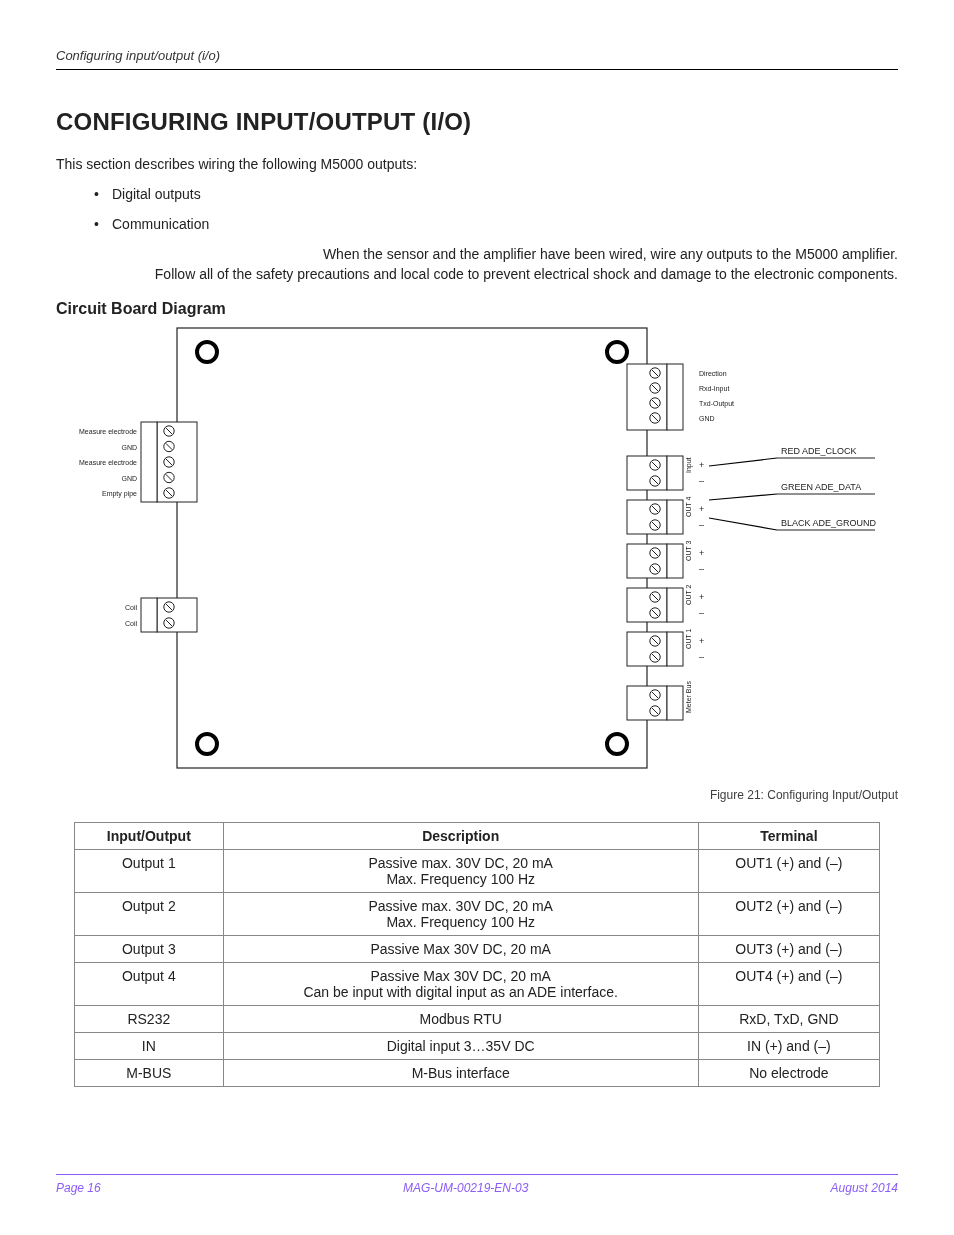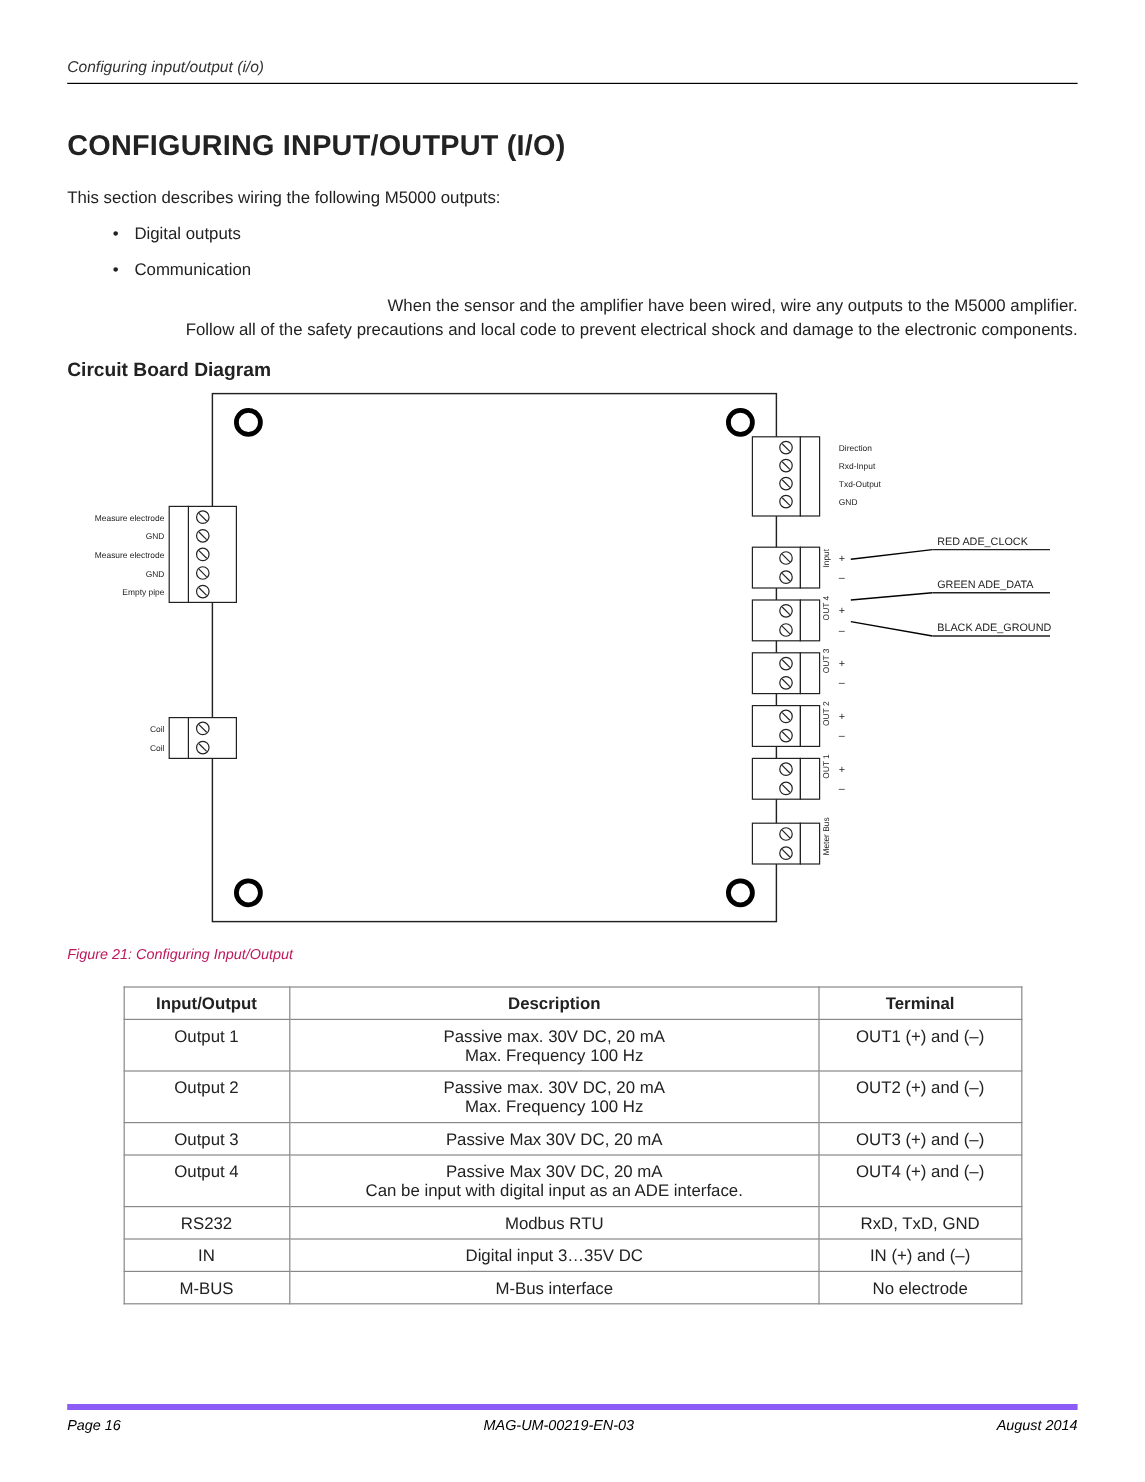--- a/index.html
+++ b/index.html
@@ -55,53 +55,52 @@
     margin-top: 18px;
   }
 
   .diagram-wrap {
     width: 100%;
     text-align: center;
     margin-bottom: 10px;
   }
   .diagram-wrap svg { display: block; margin: 0 auto; }
   .fig-caption {
-    text-align: left;
-    font-style: italic;
+    text-align: right;
     font-size: 12px;
     margin: 10px 0 20px 0;
-    color: #be185d;
+    color: #404040;
   }
 
   table.io {
-    width: 749px;
+    width: 806px;
     margin: 0 auto;
     border-collapse: collapse;
     font-size: 14px;
     padding-left: 26px;
   }
   table.io th, table.io td {
     border: 1px solid #888;
     padding: 5px 10px;
     text-align: center;
     vertical-align: top;
   }
   table.io th { font-weight: 700; }
   table.io td .sub { display: block; }
 
   .footer {
     position: absolute;
     left: 56px; right: 56px; bottom: 40px;
-    border-top: 5px solid #8b5cf6;
+    border-top: 1px solid #8b5cf6;
     padding-top: 6px;
     font-style: italic;
     font-size: 12px;
     display: flex;
     justify-content: space-between;
-    color: #000000;
+    color: #8b5cf6;
   }
 </style>
 </head>
 <body>
 
 <div class="header-line">Configuring input/output (i/o)</div>
 
 <h1>CONFIGURING INPUT/OUTPUT (I/O)</h1>
 
 <p class="intro">This section describes wiring the following M5000 outputs:</p>

